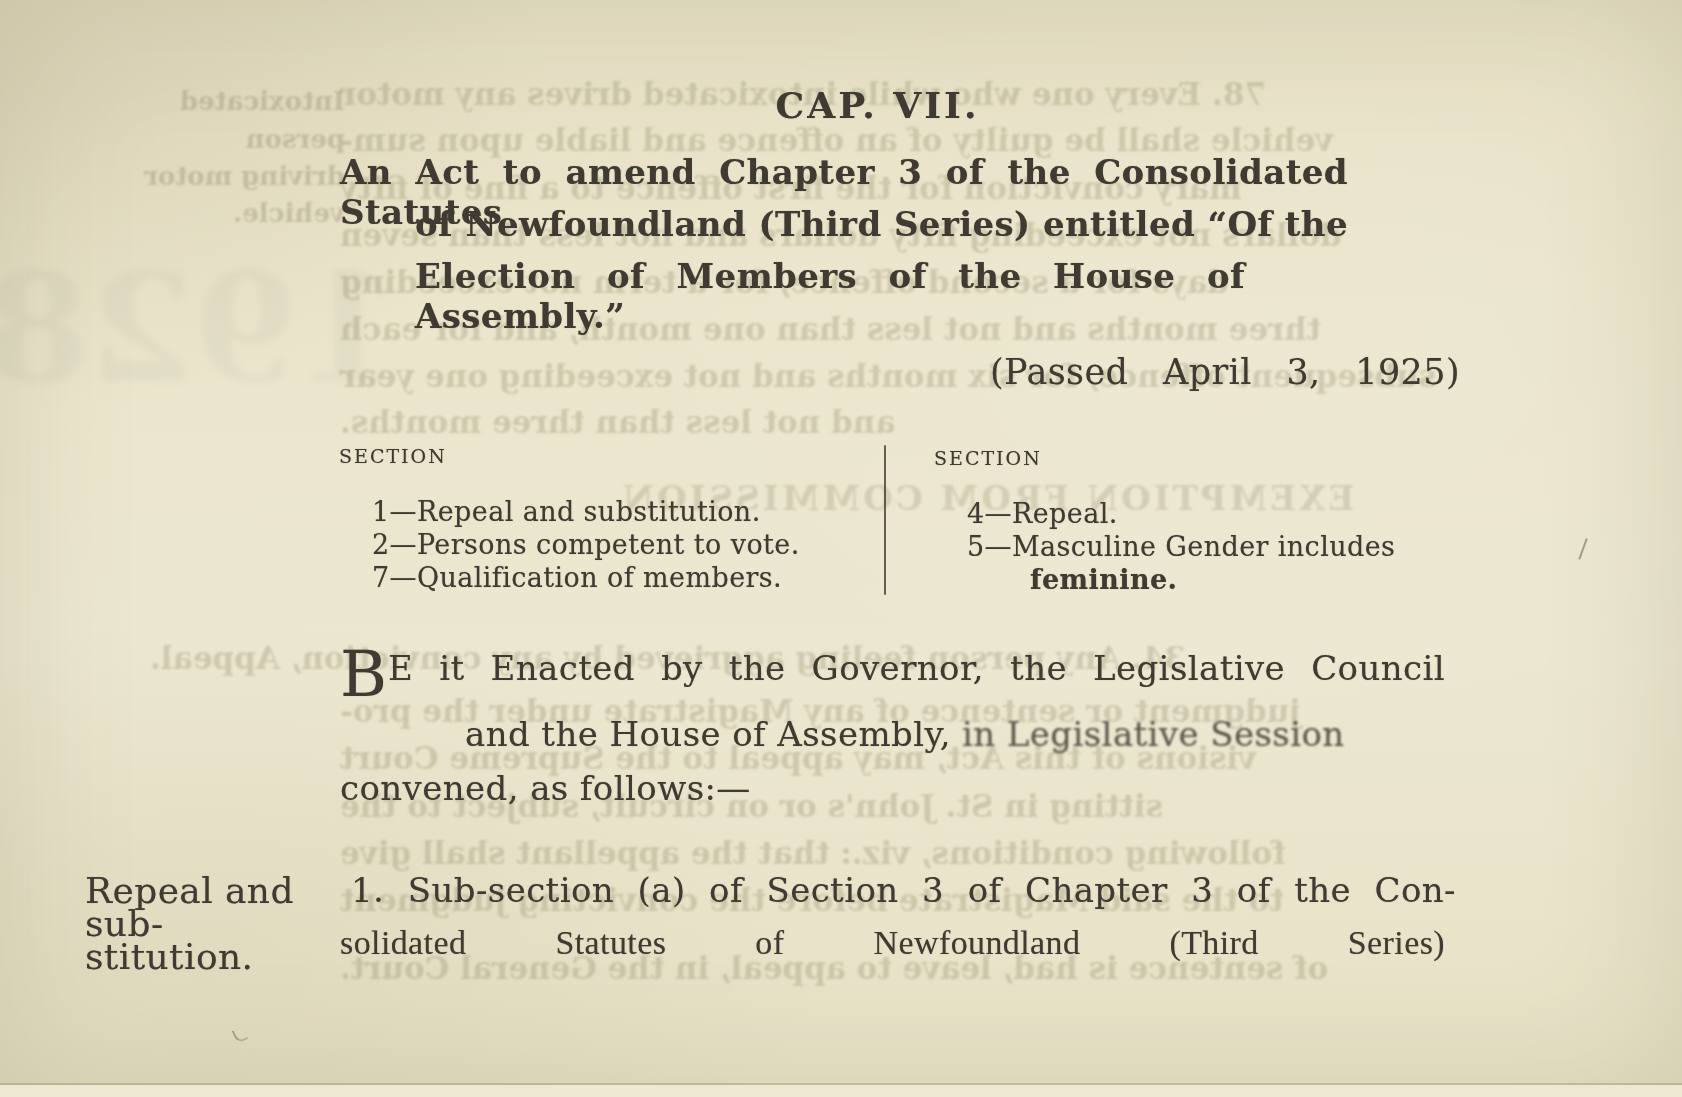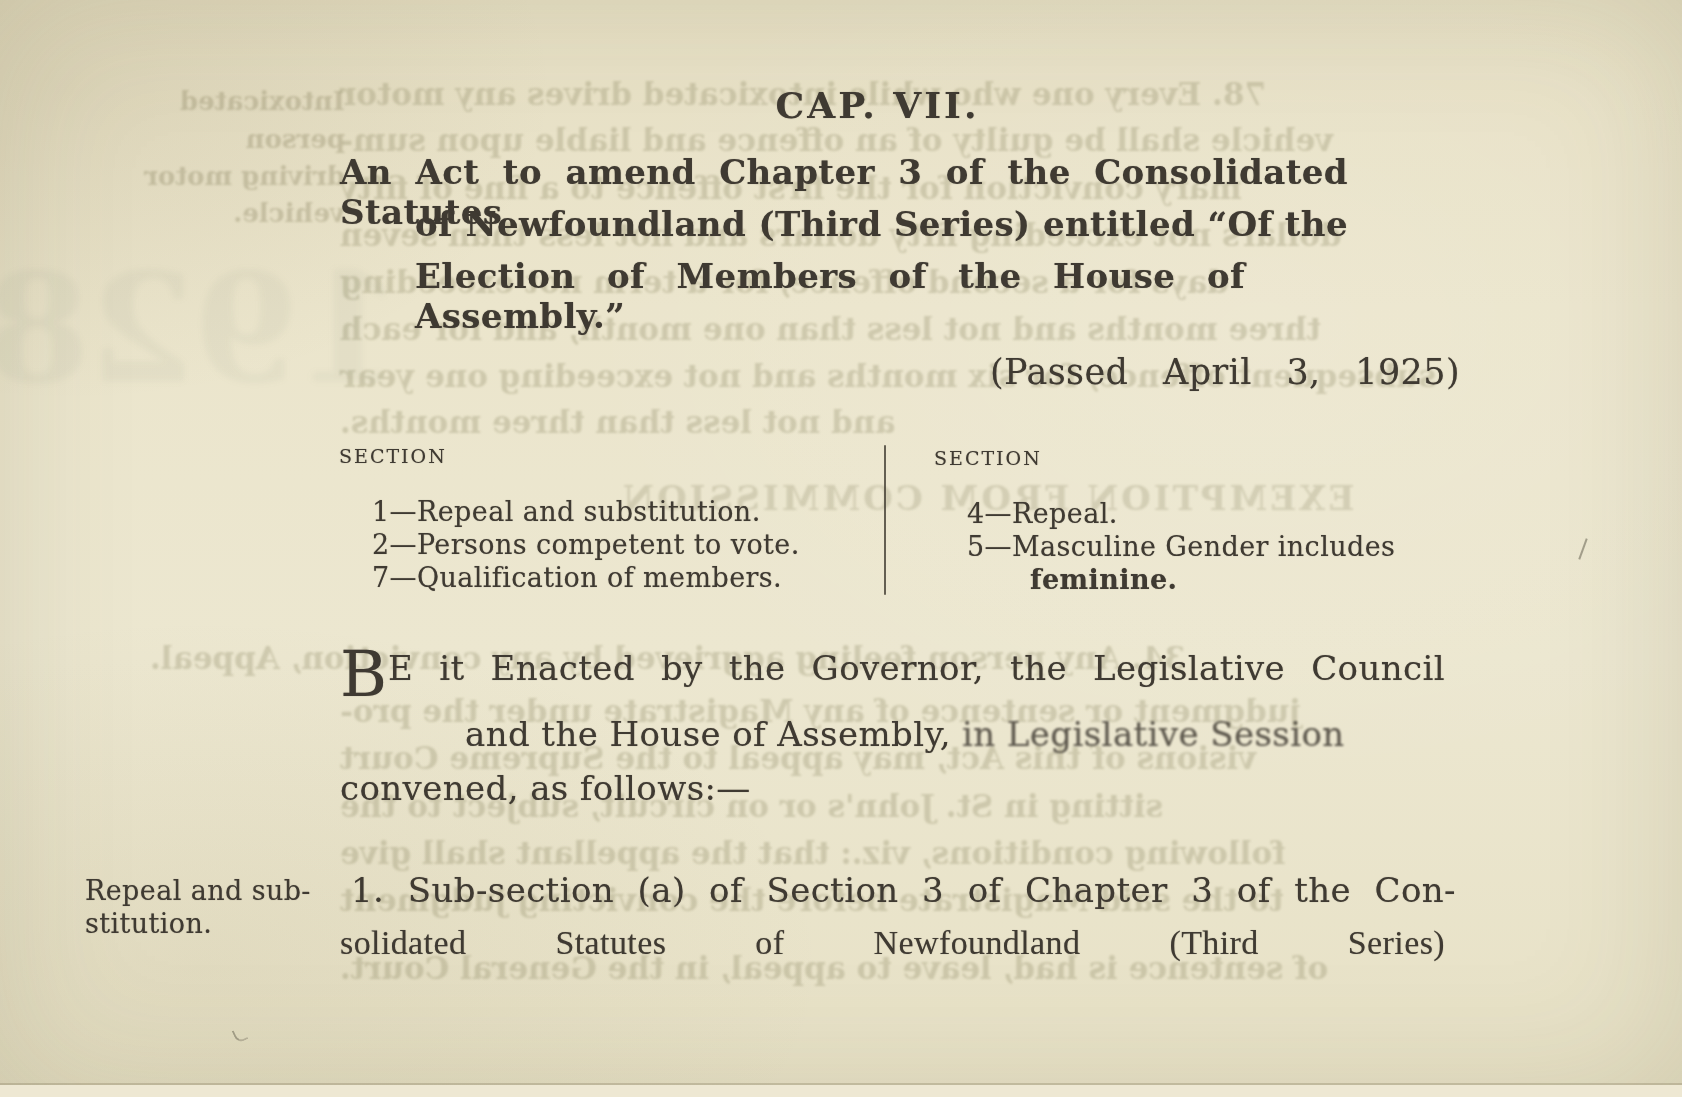--- a/index.html
+++ b/index.html
@@ -20,21 +20,21 @@
   .just{text-align:justify;text-align-last:justify;}
   .nowrap{white-space:nowrap;}
   .cap-heading{font-size:36px;font-weight:bold;letter-spacing:3px;margin-top:32px;}
   .title-line{font-size:34px;font-weight:bold;line-height:40px;}
   .passed{font-size:35px;}
   .toc-header{font-size:19px;letter-spacing:2px;}
   .toc-item{font-size:27px;line-height:33px;white-space:nowrap;}
   .enact{font-size:34px;font-weight:normal;}
   .big-initial{font-size:64px;line-height:34px;vertical-align:-16px;letter-spacing:1px;}
   .smudged{filter:blur(1.3px);opacity:0.82;}
-  .margin-note{font-size:27px;line-height:33px;}
+  .margin-note{font-size:36px;line-height:33px;}
   .body-text{font-size:34px;}
   .divider{position:absolute;width:2px;background:rgba(62,56,46,0.78);border-radius:1px;}
   
   .ghost{
     position:absolute;
     transform:scaleX(-1);
     color:rgba(125,118,82,0.26);
     font-weight:bold;
     font-size:31px;
     filter:blur(0.8px);

